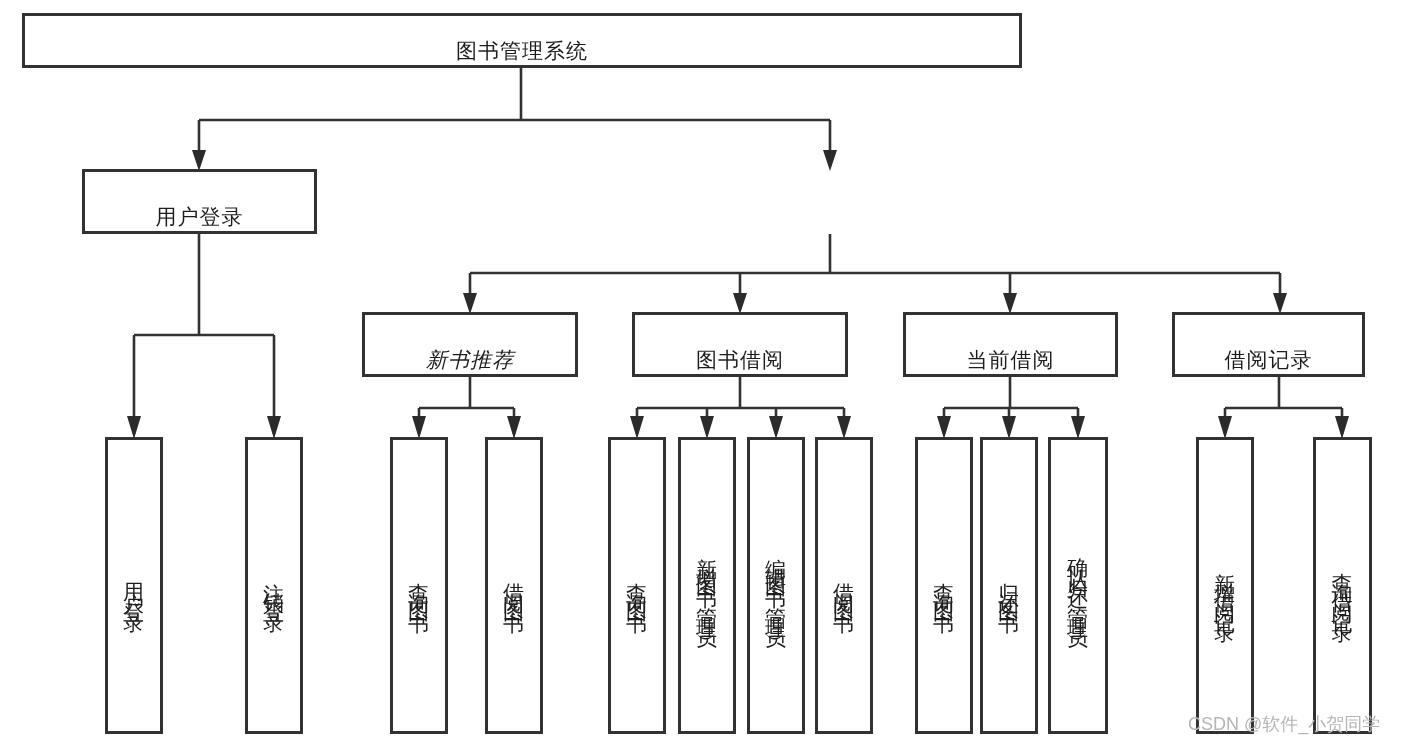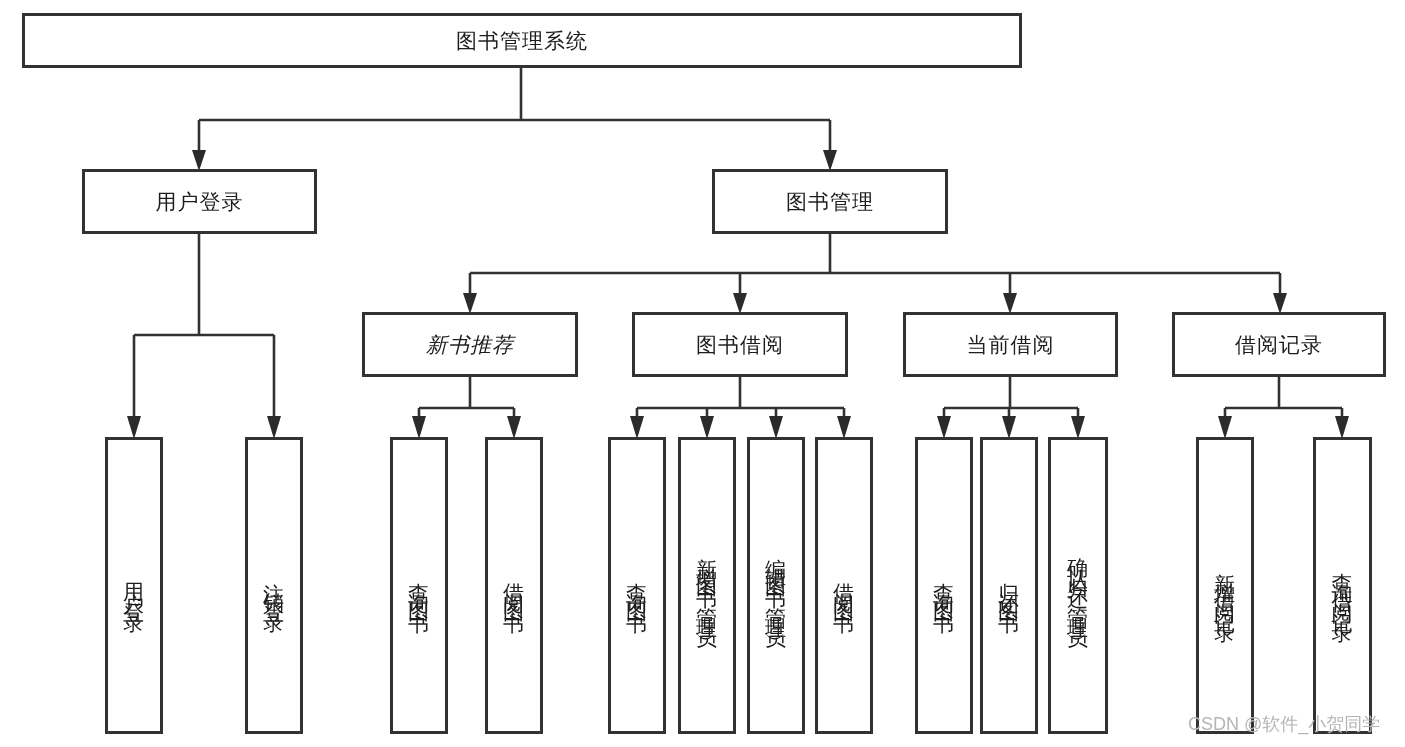--- a/index.html
+++ b/index.html
@@ -20,21 +20,21 @@
     left: 0;
     top: 0;
     pointer-events: none;
   }
   .node {
     position: absolute;
     box-sizing: border-box;
     border: 3px solid #323232;
     background: #ffffff;
     display: flex;
-    align-items: center;
+    align-items: flex-end;
     justify-content: center;
     color: #1d1d1f;
     font-size: 21px;
     letter-spacing: 1px;
     white-space: nowrap;
   }
   .leaf {
     position: absolute;
     box-sizing: border-box;
     border: 3px solid #323232;
@@ -107,34 +107,31 @@
     </g>
   </svg>
 
   <div class="node" style="left:22px; top:13px; width:1000px; height:55px;">
     <span>图书管理系统</span>
   </div>
 
   <div class="node" style="left:82px; top:169px; width:235px; height:65px;">
     <span>用户登录</span>
   </div>
-  <div class="node" style="left:712px; top:169px; width:236px; height:65px;">
-    <span>图书管理</span>
-  </div>
 
   <div class="node" style="left:362px; top:312px; width:216px; height:65px;font-style:italic;">
     <span>新书推荐</span>
   </div>
   <div class="node" style="left:632px; top:312px; width:216px; height:65px;">
     <span>图书借阅</span>
   </div>
   <div class="node" style="left:903px; top:312px; width:215px; height:65px;">
     <span>当前借阅</span>
   </div>
-  <div class="node" style="left:1172px; top:312px; width:214px; height:65px;">
+  <div class="node" style="left:1172px; top:312px; width:193px; height:65px;">
     <span>借阅记录</span>
   </div>
 
   <div class="leaf" style="left:105px; top:437px; width:58px; height:297px;">
     <span class="vtext">用户登录</span>
   </div>
   <div class="leaf" style="left:245px; top:437px; width:58px; height:297px;">
     <span class="vtext">注销登录</span>
   </div>
 

